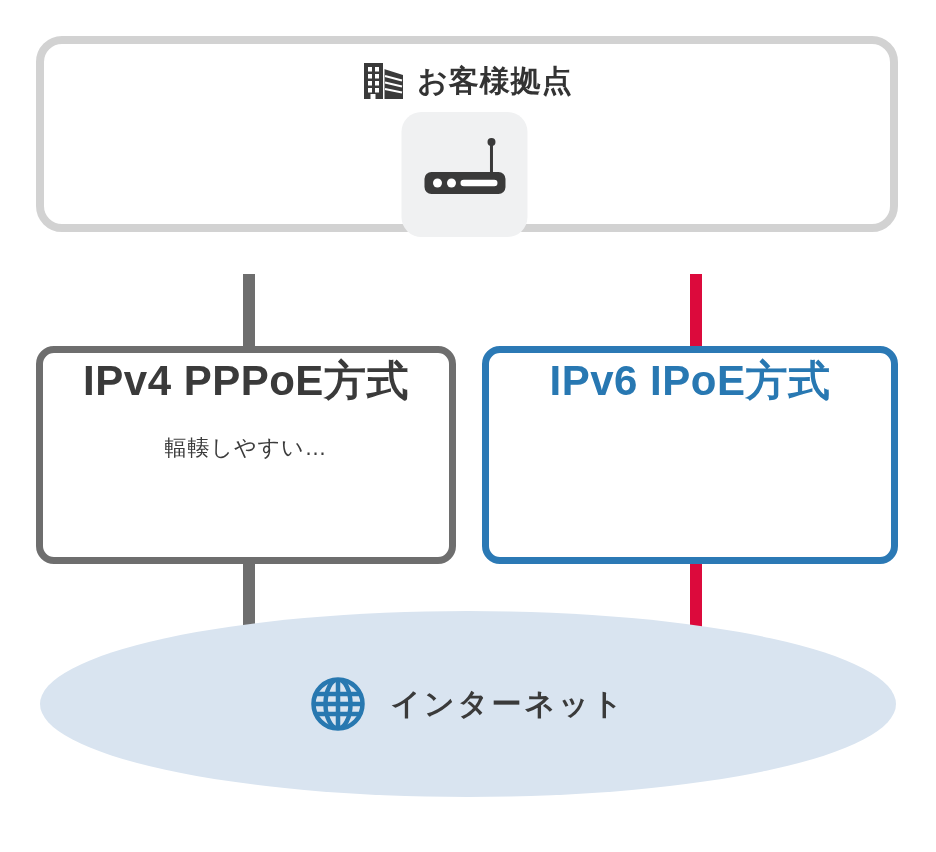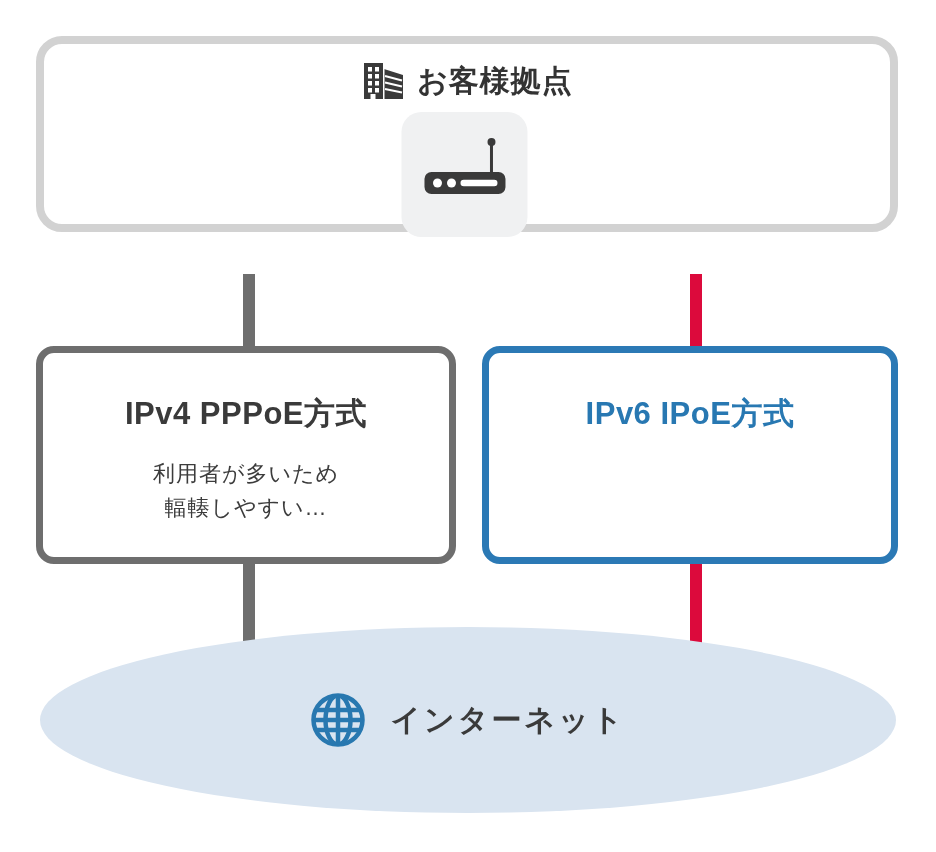--- a/index.html
+++ b/index.html
@@ -82,40 +82,39 @@
     left: 36px;
     width: 420px;
     border: 7px solid #6e6e6e;
   }
   .method-box.ipv6 {
     left: 482px;
     width: 416px;
     border: 7px solid #2b79b5;
   }
   .method-title {
-    margin-top: 40px;
-    font-size: 31px;
+    font-size: 42px;
     font-weight: 700;
     color: #3a3a3a;
     letter-spacing: 0.5px;
   }
   .method-box.ipv6 .method-title { color: #2878b2; }
   .method-desc {
     margin-top: 22px;
     font-size: 22px;
     line-height: 34px;
     color: #3c3c3c;
     text-align: center;
     letter-spacing: 1px;
   }
 
   
   .internet-ellipse {
     position: absolute;
-    left: 40px; top: 627px;
+    left: 40px; top: 611px;
     width: 856px; height: 186px;
     background: #d9e4f0;
     border-radius: 50%;
     z-index: 2;
     display: flex;
     justify-content: center;
     align-items: center;
     gap: 24px;
   }
   .internet-label {
@@ -170,21 +169,20 @@
   </div>
 
   <div class="line gray line-gray-top"></div>
   <div class="line red line-red-top"></div>
   <div class="line gray line-gray-bottom"></div>
   <div class="line red line-red-bottom"></div>
 
   <div class="method-box ipv4">
     <div class="method-title">IPv4 PPPoE方式</div>
     <div class="method-desc">
-      <div>利用者が多いため</div>
       <div>輻輳しやすい…</div>
     </div>
   </div>
 
   <div class="method-box ipv6">
     <div class="method-title">IPv6 IPoE方式</div>
   </div>
 
   <div class="internet-ellipse">
     <span class="icon-wrap">

